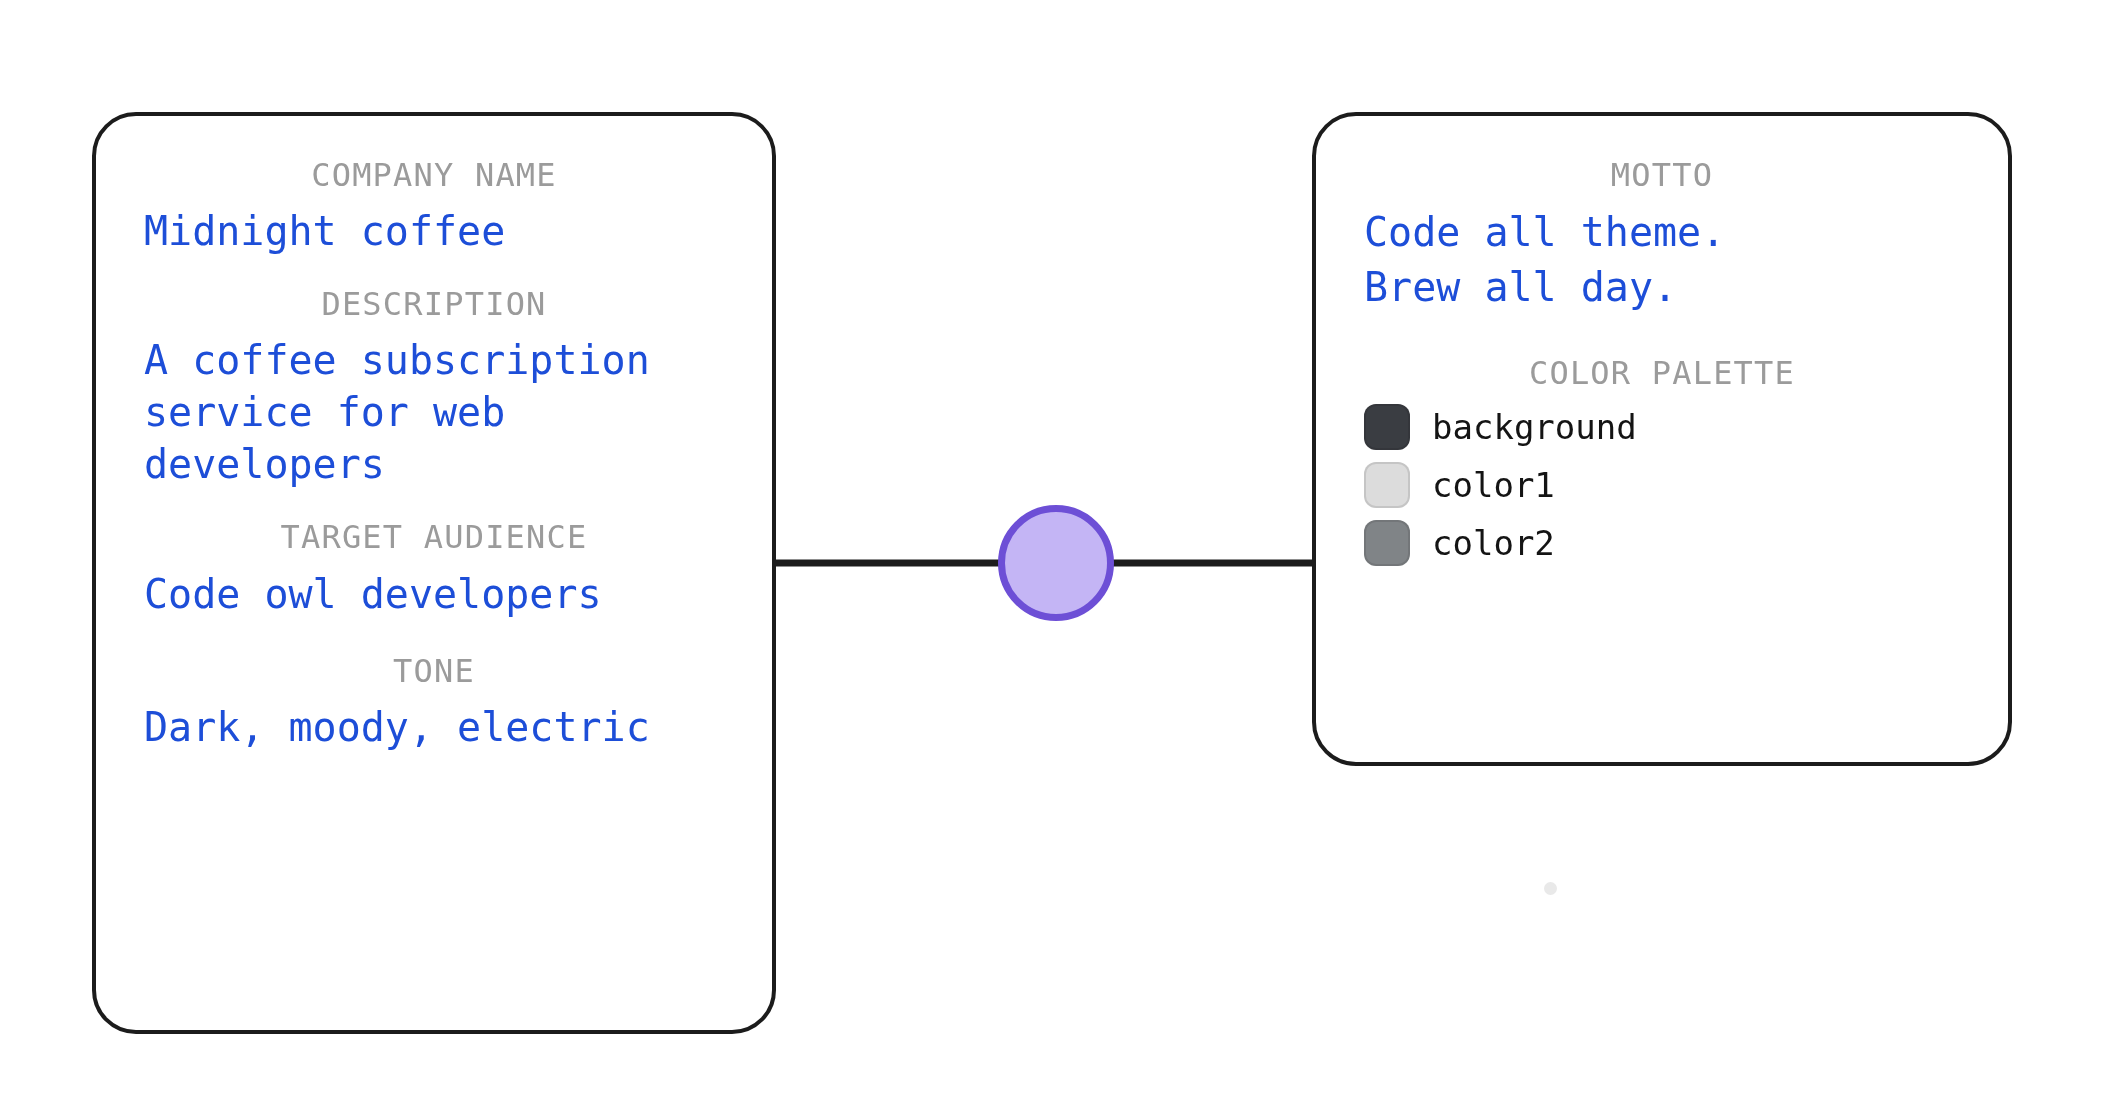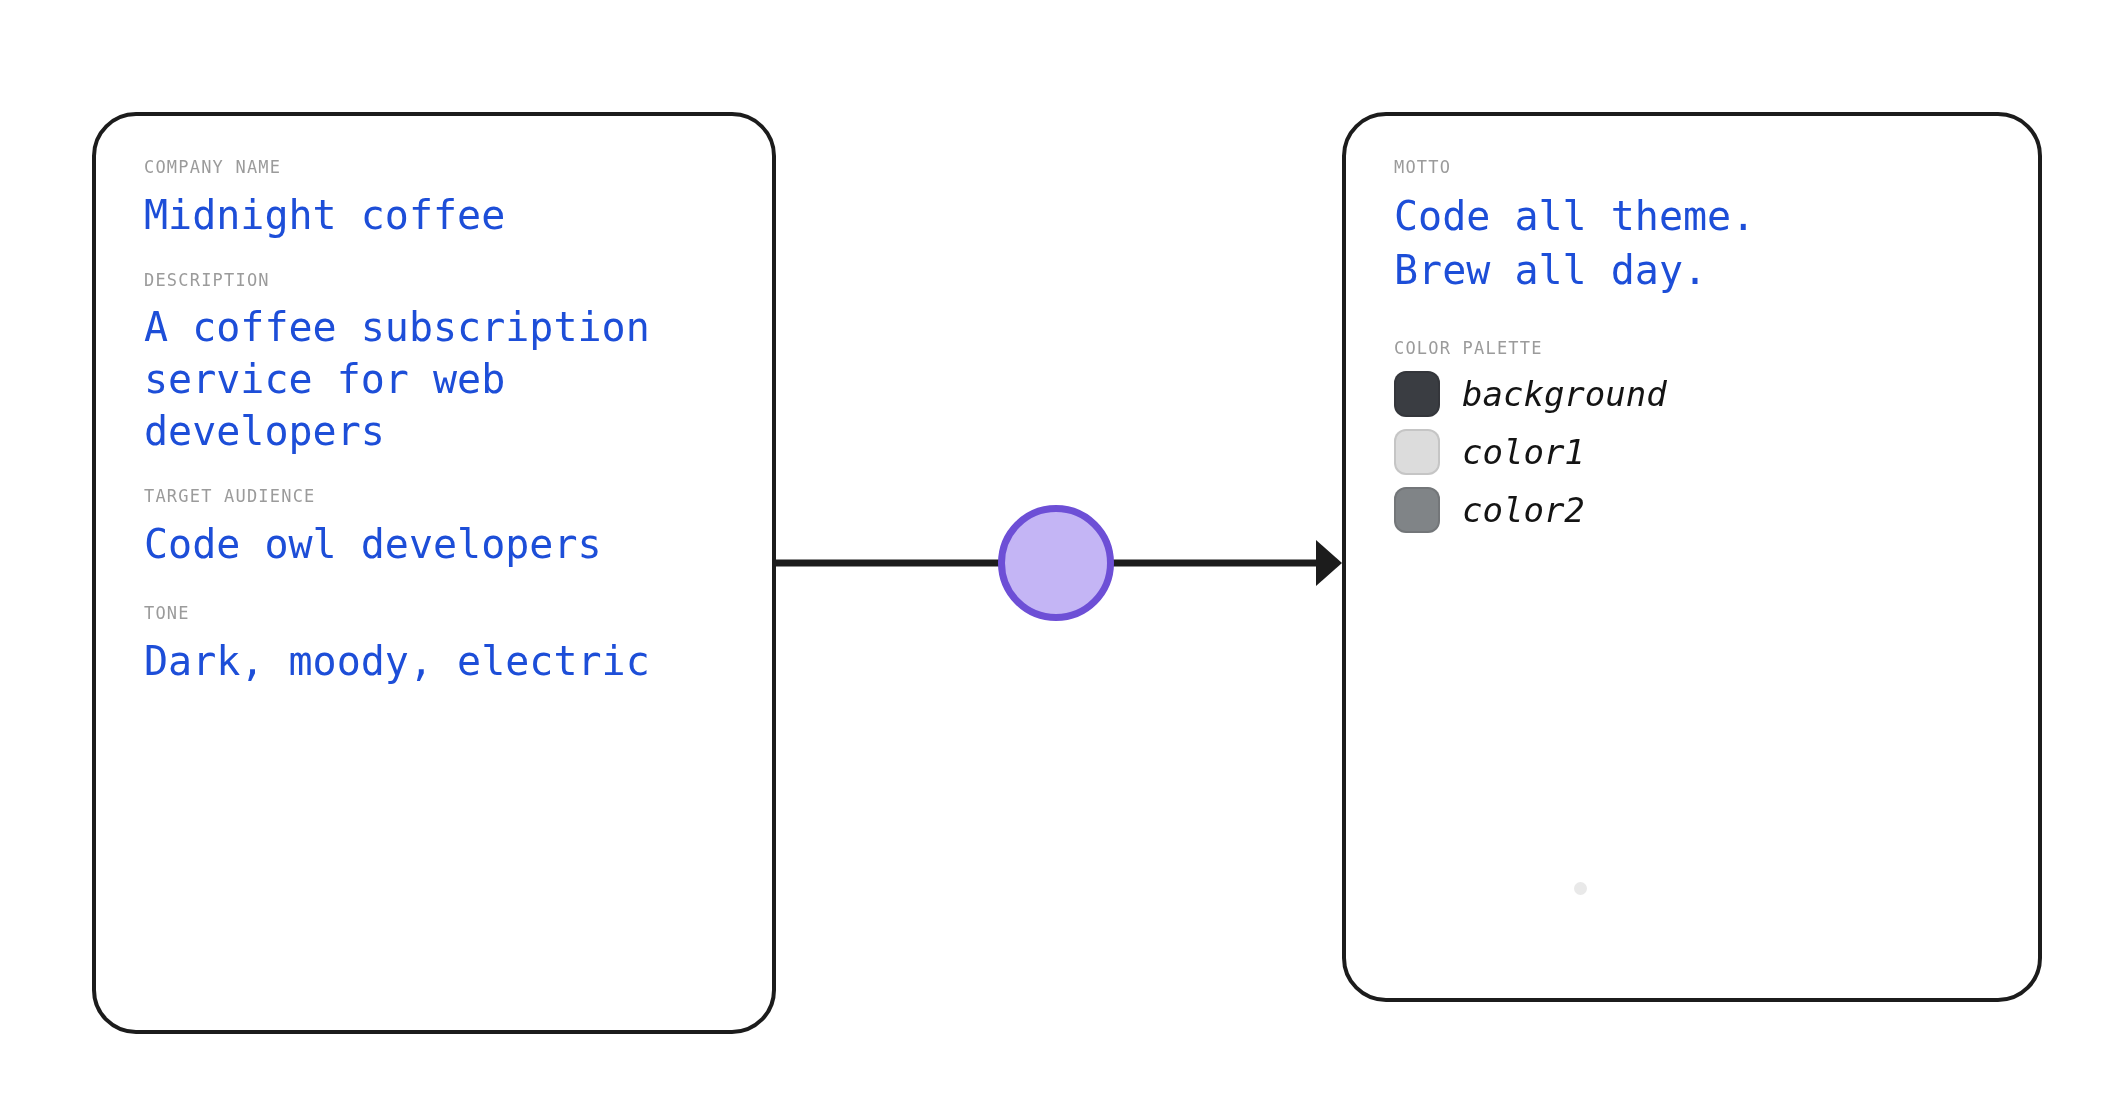--- a/index.html
+++ b/index.html
@@ -18,40 +18,41 @@
 
   
   .card {
     position: absolute;
     background: #ffffff;
     border: 4px solid #1c1c1c;
     border-radius: 44px;
     box-sizing: border-box;
   }
   #input-card  { left: 92px;  top: 112px; width: 684px; height: 922px; }
-  #output-card { left: 1342px; top: 112px; width: 700px; height: 890px; }
+  #output-card { left: 1312px; top: 112px; width: 700px; height: 654px; }
 
   .card-body {
     position: absolute;
     left: 0; top: 0; right: 0; bottom: 0;
     padding: 42px 48px;
     box-sizing: border-box;
   }
 
   
   .field { margin-bottom: 30px; }
   .field:last-child { margin-bottom: 0; }
 
   .field-label {
     color: #9b9b9b;
-    font-size: 17px;
+    font-size: 32px;
     letter-spacing: 1.2px;
     line-height: 1.1;
     margin-bottom: 12px;
     white-space: pre;
+    text-align: center;
   }
   .field-value {
     color: #1d4ed8;
     font-size: 40px;
     line-height: 1.30;
     white-space: pre-line;
     word-break: break-word;
   }
 
   
@@ -80,21 +81,20 @@
     height: 46px;
     border-radius: 12px;
     flex: 0 0 auto;
     box-shadow: inset 0 0 0 2px rgba(0,0,0,0.10);
   }
   .swatch-name {
     color: #141414;
     font-size: 34px;
     line-height: 1;
     white-space: pre;
-    font-style: italic;
   }
 
   
   #palette-dot {
     position: absolute;
     left: 228px;
     top: 766px;
     width: 13px;
     height: 13px;
     border-radius: 50%;

